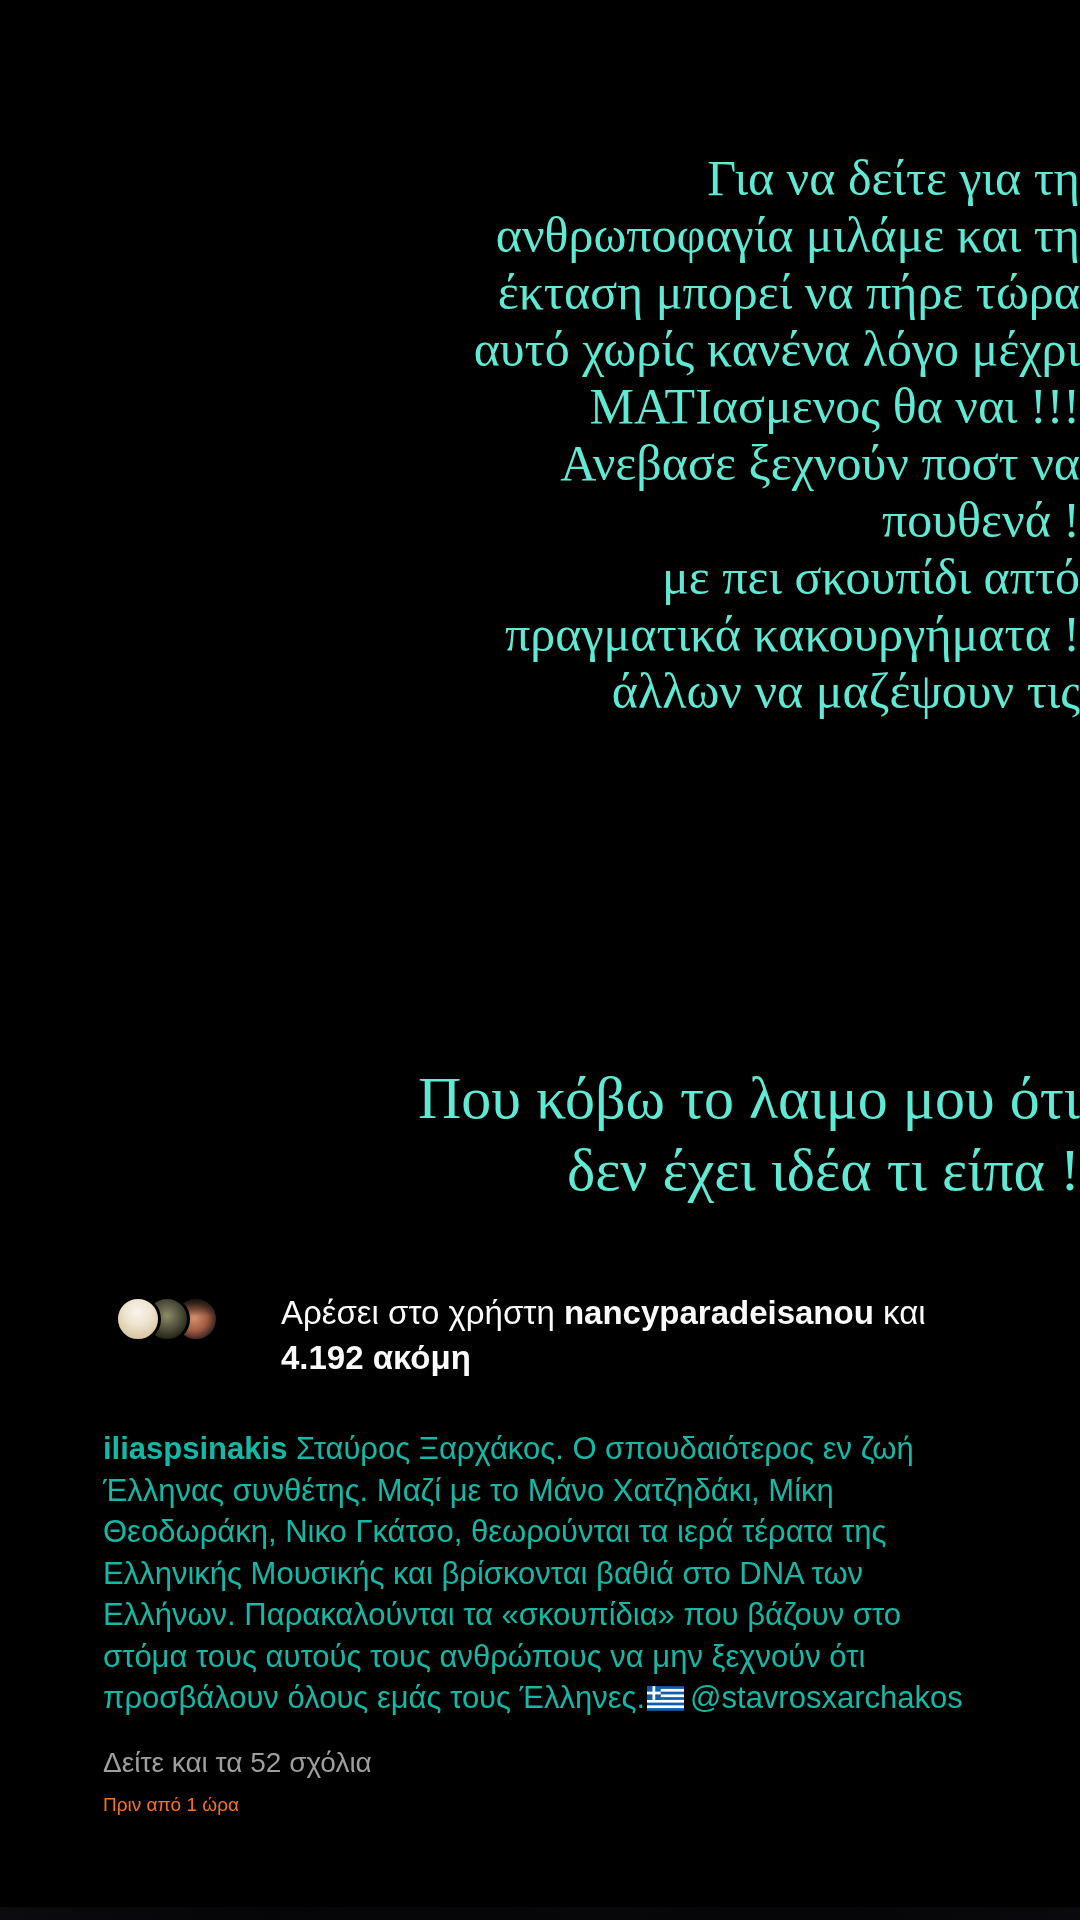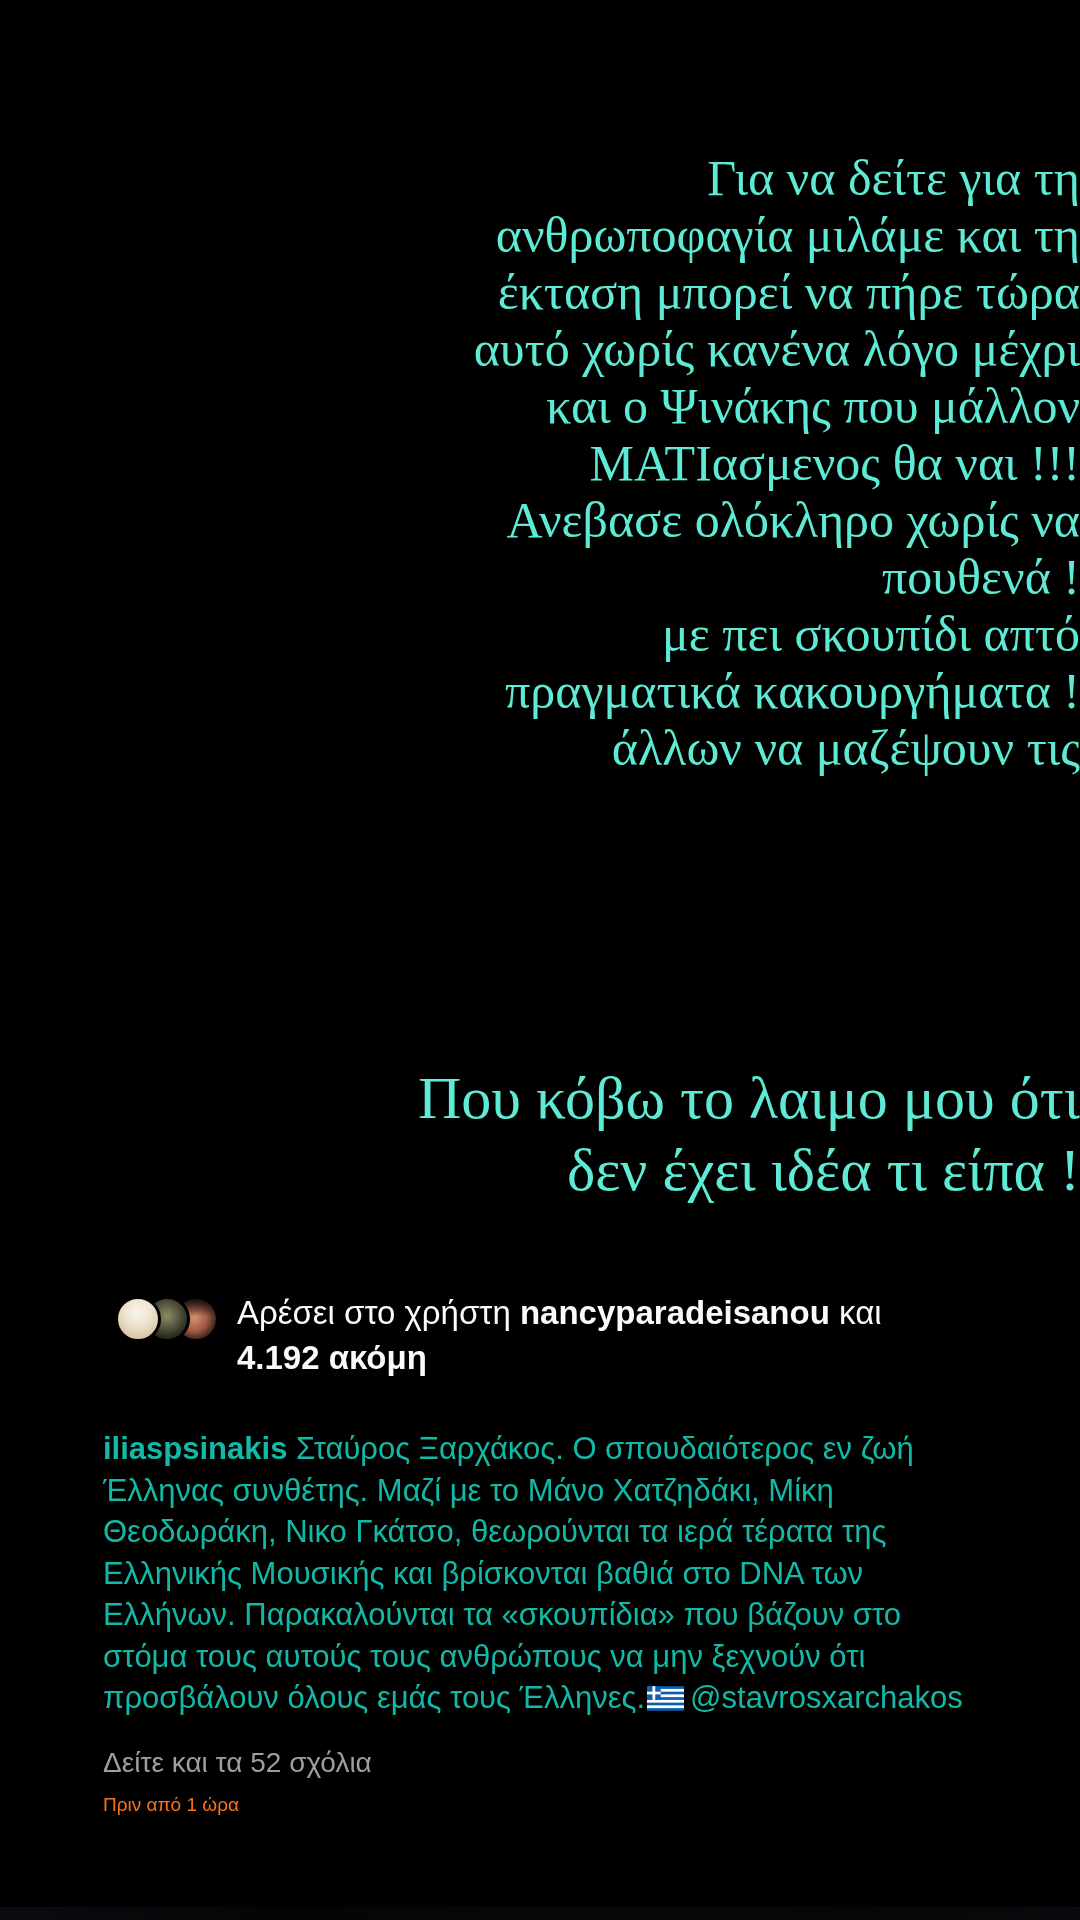--- a/index.html
+++ b/index.html
@@ -40,20 +40,21 @@
     position: absolute;
     left: 103px;
     width: 890px;
     color: #f5f5f5;
   }
 
   .likes-row {
     top: 1290px;
     display: flex;
     align-items: flex-start;
+    gap: 44px;
   }
   .avatar-stack {
     display: flex;
     flex-shrink: 0;
     margin-top: 6px;
     margin-left: 12px;
   }
   .avatar {
     width: 46px;
     height: 46px;
@@ -125,23 +126,22 @@
   }
 </style>
 </head>
 <body>
 
 <div class="quote-block quote-primary">
   <div>Για να δείτε για τη</div>
   <div>ανθρωποφαγία μιλάμε και τη</div>
   <div>έκταση μπορεί να πήρε τώρα</div>
   <div>αυτό χωρίς κανένα λόγο μέχρι</div>
-  <div>και ο Ψινάκης που μάλλον</div>
   <div>ΜΑΤΙασμενος θα ναι !!!</div>
-  <div>Ανεβασε ολόκληρο χωρίς να</div>
+  <div>Ανεβασε ξεχνούν ποστ να</div>
   <div>πουθενά !</div>
   <div>με πει σκουπίδι απτό</div>
   <div>πραγματικά κακουργήματα !</div>
   <div>άλλων να μαζέψουν τις</div>
 </div>
 
 <div class="quote-block quote-secondary">
   <div>Που κόβω το λαιμο μου ότι</div>
   <div>δεν έχει ιδέα τι είπα !</div>
 </div>

